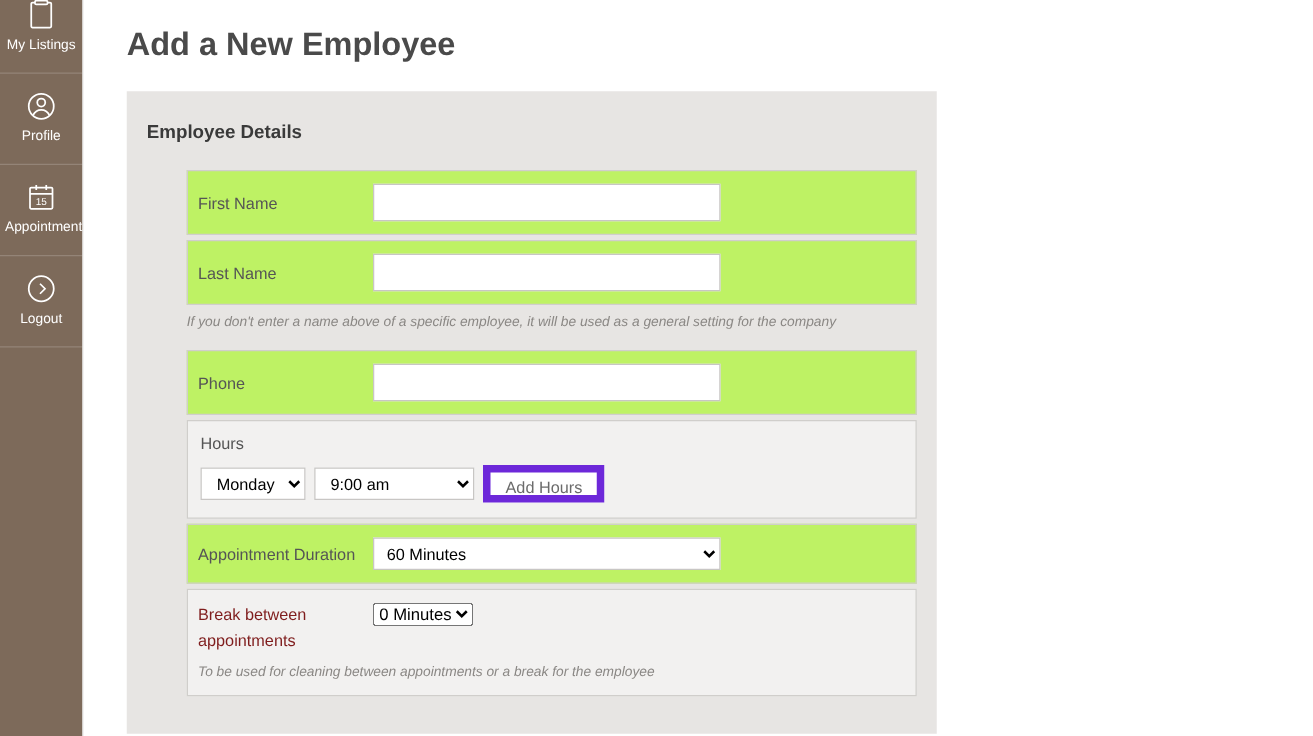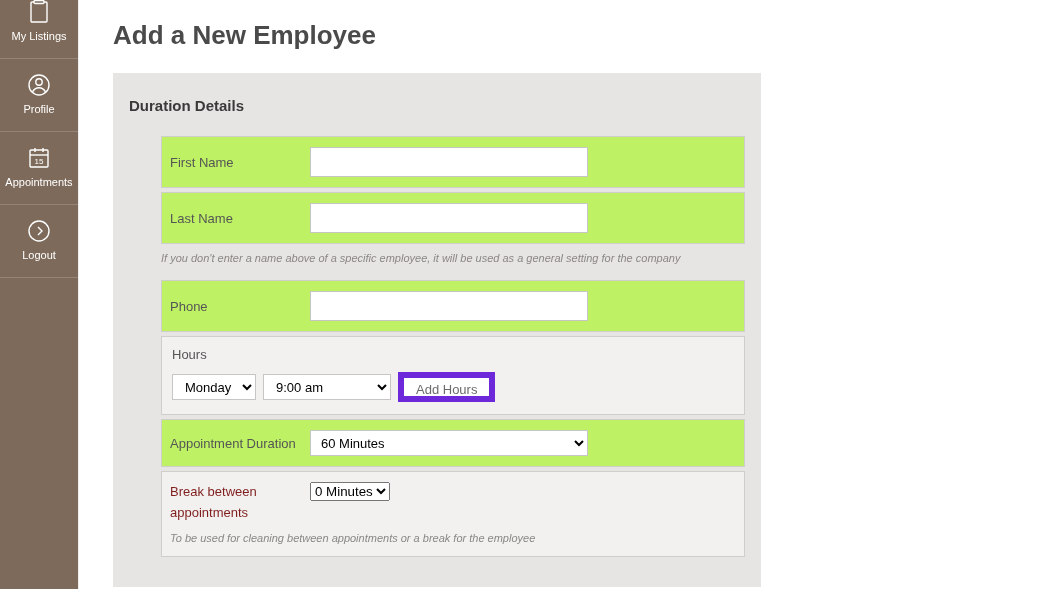--- a/index.html
+++ b/index.html
@@ -5,21 +5,21 @@
   * { box-sizing: border-box; margin: 0; padding: 0; }
   html, body { height: 100%; }
   body {
     font-family: -apple-system, BlinkMacSystemFont, "Segoe UI", Arial, sans-serif;
     background: #fff;
     color: #3a3a3a;
     font-size: 14px;
     display: flex;
   }
   .sidebar {
-    width: 78px;
+    width: 66px;
     background: #7d6a5a;
     display: flex;
     flex-direction: column;
     height: 100vh;
   }
   .sidebar-item {
     flex: 0 0 auto;
     padding: 14px 4px 16px 4px;
     text-align: center;
     color: #fff;
@@ -207,21 +207,21 @@
   </div>
 
 </nav>
 
 <main class="main">
 
   <h1 class="page-title">Add a New Employee</h1>
 
   <div class="panel">
 
-    <div class="panel-title">Duration Details</div>
+    <div class="panel-title">Employee Details</div>
 
     <div class="fieldset">
 
       <div class="field-row gap-after">
         <span class="label">First Name</span>
         <input type="text" value="" style="">
       </div>
 
       <div class="field-row">
         <span class="label">Last Name</span>

